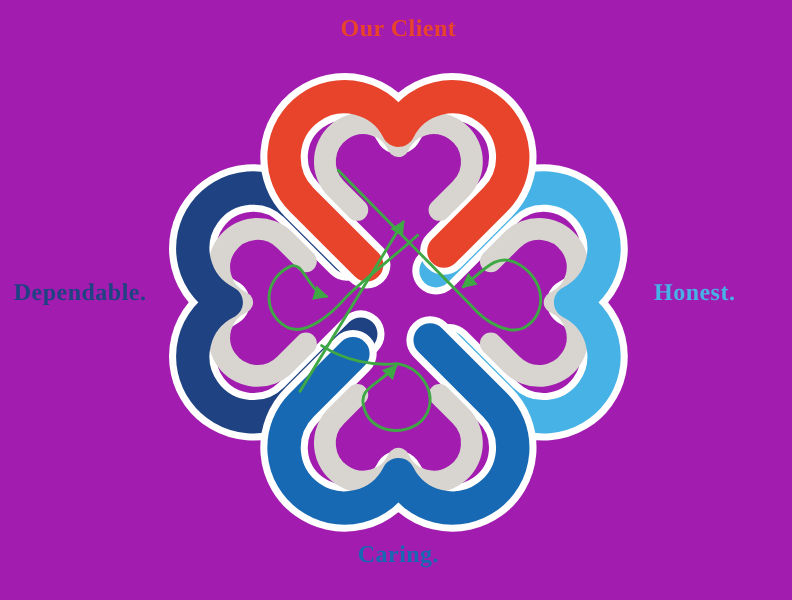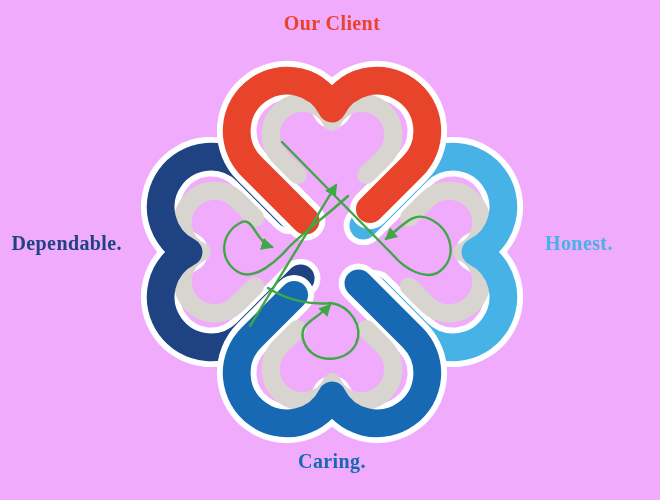--- a/index.html
+++ b/index.html
@@ -1,17 +1,17 @@
 <!DOCTYPE html>
 <html><head>
 <meta charset="utf-8">
 <style>
   html,body{margin:0;padding:0;background:#fff;}
   body{width:660px;height:500px;overflow:hidden;}
-  .stage{width:660px;height:500px;position:relative;background:#f0abfc;}
+  .stage{width:660px;height:500px;position:relative;background:#a21caf;}
   svg{display:block;}
   .heart-label{
     font-family:"Liberation Serif","DejaVu Serif",serif;
     font-weight:bold;
     font-size:20px;
     letter-spacing:0.4px;
   }
   .outline{fill:none;stroke-linecap:round;stroke-linejoin:round;}
 </style>
 </head>

